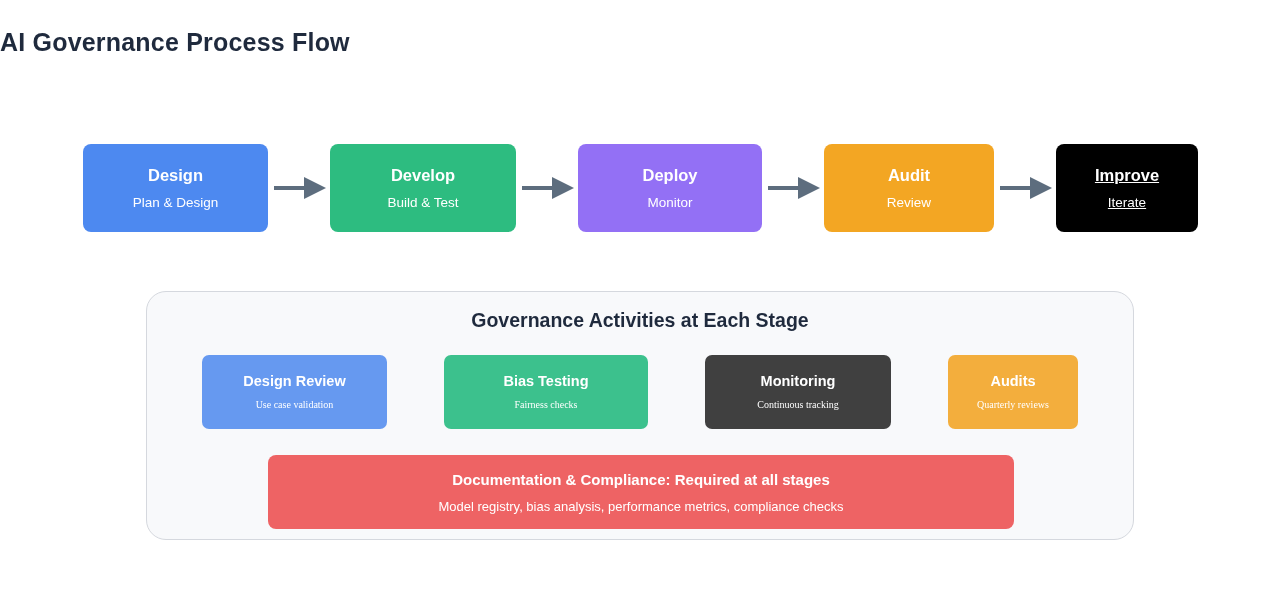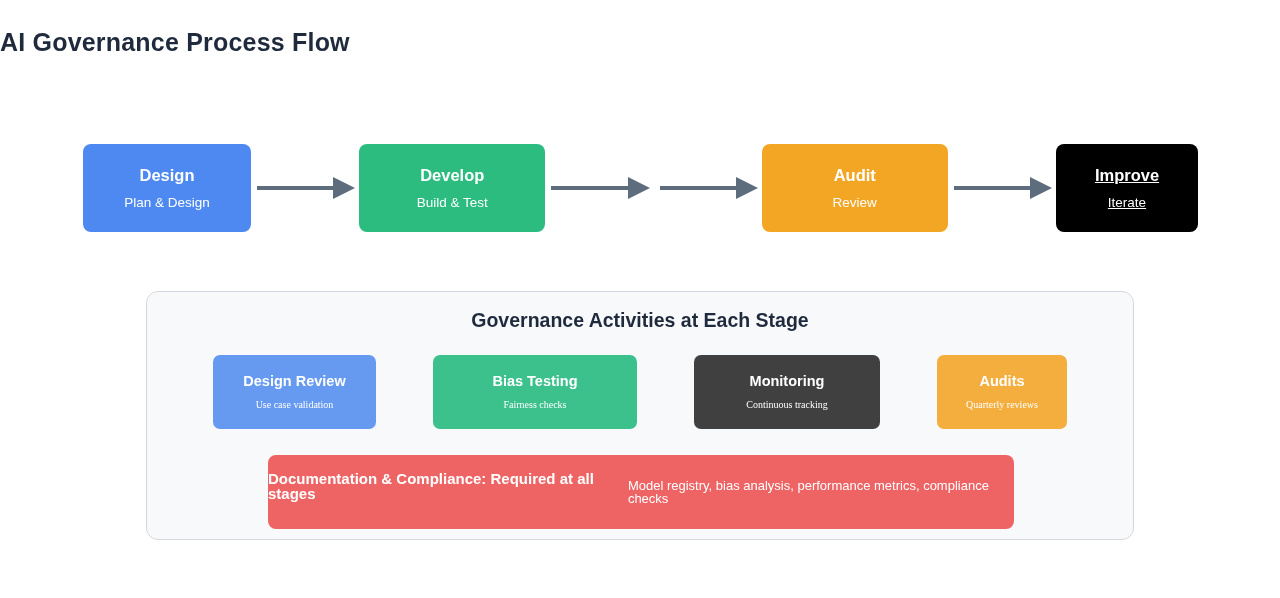--- a/index.html
+++ b/index.html
@@ -89,21 +89,21 @@
 
   
   #activities-panel {
     position: absolute;
     left: 146px;
     top: 291px;
     width: 988px;
     height: 249px;
     background: #f8f9fb;
     border: 1px solid #d5d8de;
-    border-radius: 12px;
+    border-radius: 20px;
     box-sizing: border-box;
   }
   #panel-heading {
     margin-top: 17px;
     text-align: center;
     font-size: 19.5px;
     font-weight: bold;
     color: #1f2a3d;
   }
   #activity-cards {
@@ -142,21 +142,21 @@
 
   
   #doc-banner {
     position: absolute;
     left: 121px;
     top: 163px;
     width: 746px;
     height: 74px;
     border-radius: 8px;
     display: flex;
-    flex-direction: row;
+    flex-direction: column;
     align-items: center;
     justify-content: center;
     color: #ffffff;
     box-sizing: border-box;
   }
   #doc-title {
     font-size: 15px;
     font-weight: bold;
     line-height: 1;
     margin-bottom: 13px;
@@ -167,47 +167,51 @@
     line-height: 1;
   }
 </style>
 </head>
 <body style="background: rgb(255, 255, 255);">
 
 <div id="page-title" style="color: rgb(31, 42, 61);">AI Governance Process Flow</div>
 
 <div id="flow-row">
 
-  <div class="stage-box" style="background: rgb(77, 137, 240); width: 168px;">
+  <div class="stage-box" style="background: rgb(77, 137, 240); width: 185px;">
     <div class="stage-title">Design</div>
     <div class="stage-sub">Plan &amp; Design</div>
   </div>
 
   <div class="arrow">
     <div class="shaft" style="background: rgb(93, 109, 126);"></div>
     <div class="head" style="border-left-color: rgb(93, 109, 126);"></div>
   </div>
 
   <div class="stage-box" style="background: rgb(45, 188, 128); width: 186px;">
     <div class="stage-title">Develop</div>
     <div class="stage-sub">Build &amp; Test</div>
   </div>
 
   <div class="arrow">
     <div class="shaft" style="background: rgb(93, 109, 126);"></div>
     <div class="head" style="border-left-color: rgb(93, 109, 126);"></div>
   </div>
 
-
-  <div class="arrow">
-    <div class="shaft" style="background: rgb(93, 109, 126);"></div>
-    <div class="head" style="border-left-color: rgb(93, 109, 126);"></div>
-  </div>
-
-  <div class="stage-box" style="background: rgb(243, 166, 35); width: 186px;">
+  <div class="stage-box" style="background: rgb(147, 112, 245); width: 184px;">
+    <div class="stage-title">Deploy</div>
+    <div class="stage-sub">Monitor</div>
+  </div>
+
+  <div class="arrow">
+    <div class="shaft" style="background: rgb(93, 109, 126);"></div>
+    <div class="head" style="border-left-color: rgb(93, 109, 126);"></div>
+  </div>
+
+  <div class="stage-box" style="background: rgb(243, 166, 35); width: 170px;">
     <div class="stage-title">Audit</div>
     <div class="stage-sub">Review</div>
   </div>
 
   <div class="arrow">
     <div class="shaft" style="background: rgb(93, 109, 126);"></div>
     <div class="head" style="border-left-color: rgb(93, 109, 126);"></div>
   </div>
 
   <div class="stage-box" style="background: #000000; width: 142px; text-decoration: underline;">
@@ -216,21 +220,21 @@
   </div>
 
 </div>
 
 <div id="activities-panel" style="background: rgb(248, 249, 251); border-color: rgb(213, 216, 222);">
 
   <div id="panel-heading">Governance Activities at Each Stage</div>
 
   <div id="activity-cards">
 
-    <div class="activity-card" style="background: rgb(102, 153, 240); width: 163px;">
+    <div class="activity-card" style="background: rgb(102, 153, 240); width: 185px;">
       <div class="activity-title">Design Review</div>
       <div class="activity-sub">Use case validation</div>
     </div>
 
     <div class="activity-card" style="background: rgb(60, 193, 141); width: 204px;">
       <div class="activity-title">Bias Testing</div>
       <div class="activity-sub">Fairness checks</div>
     </div>
 
     <div class="activity-card" style="background: #404040; width: 186px;">

